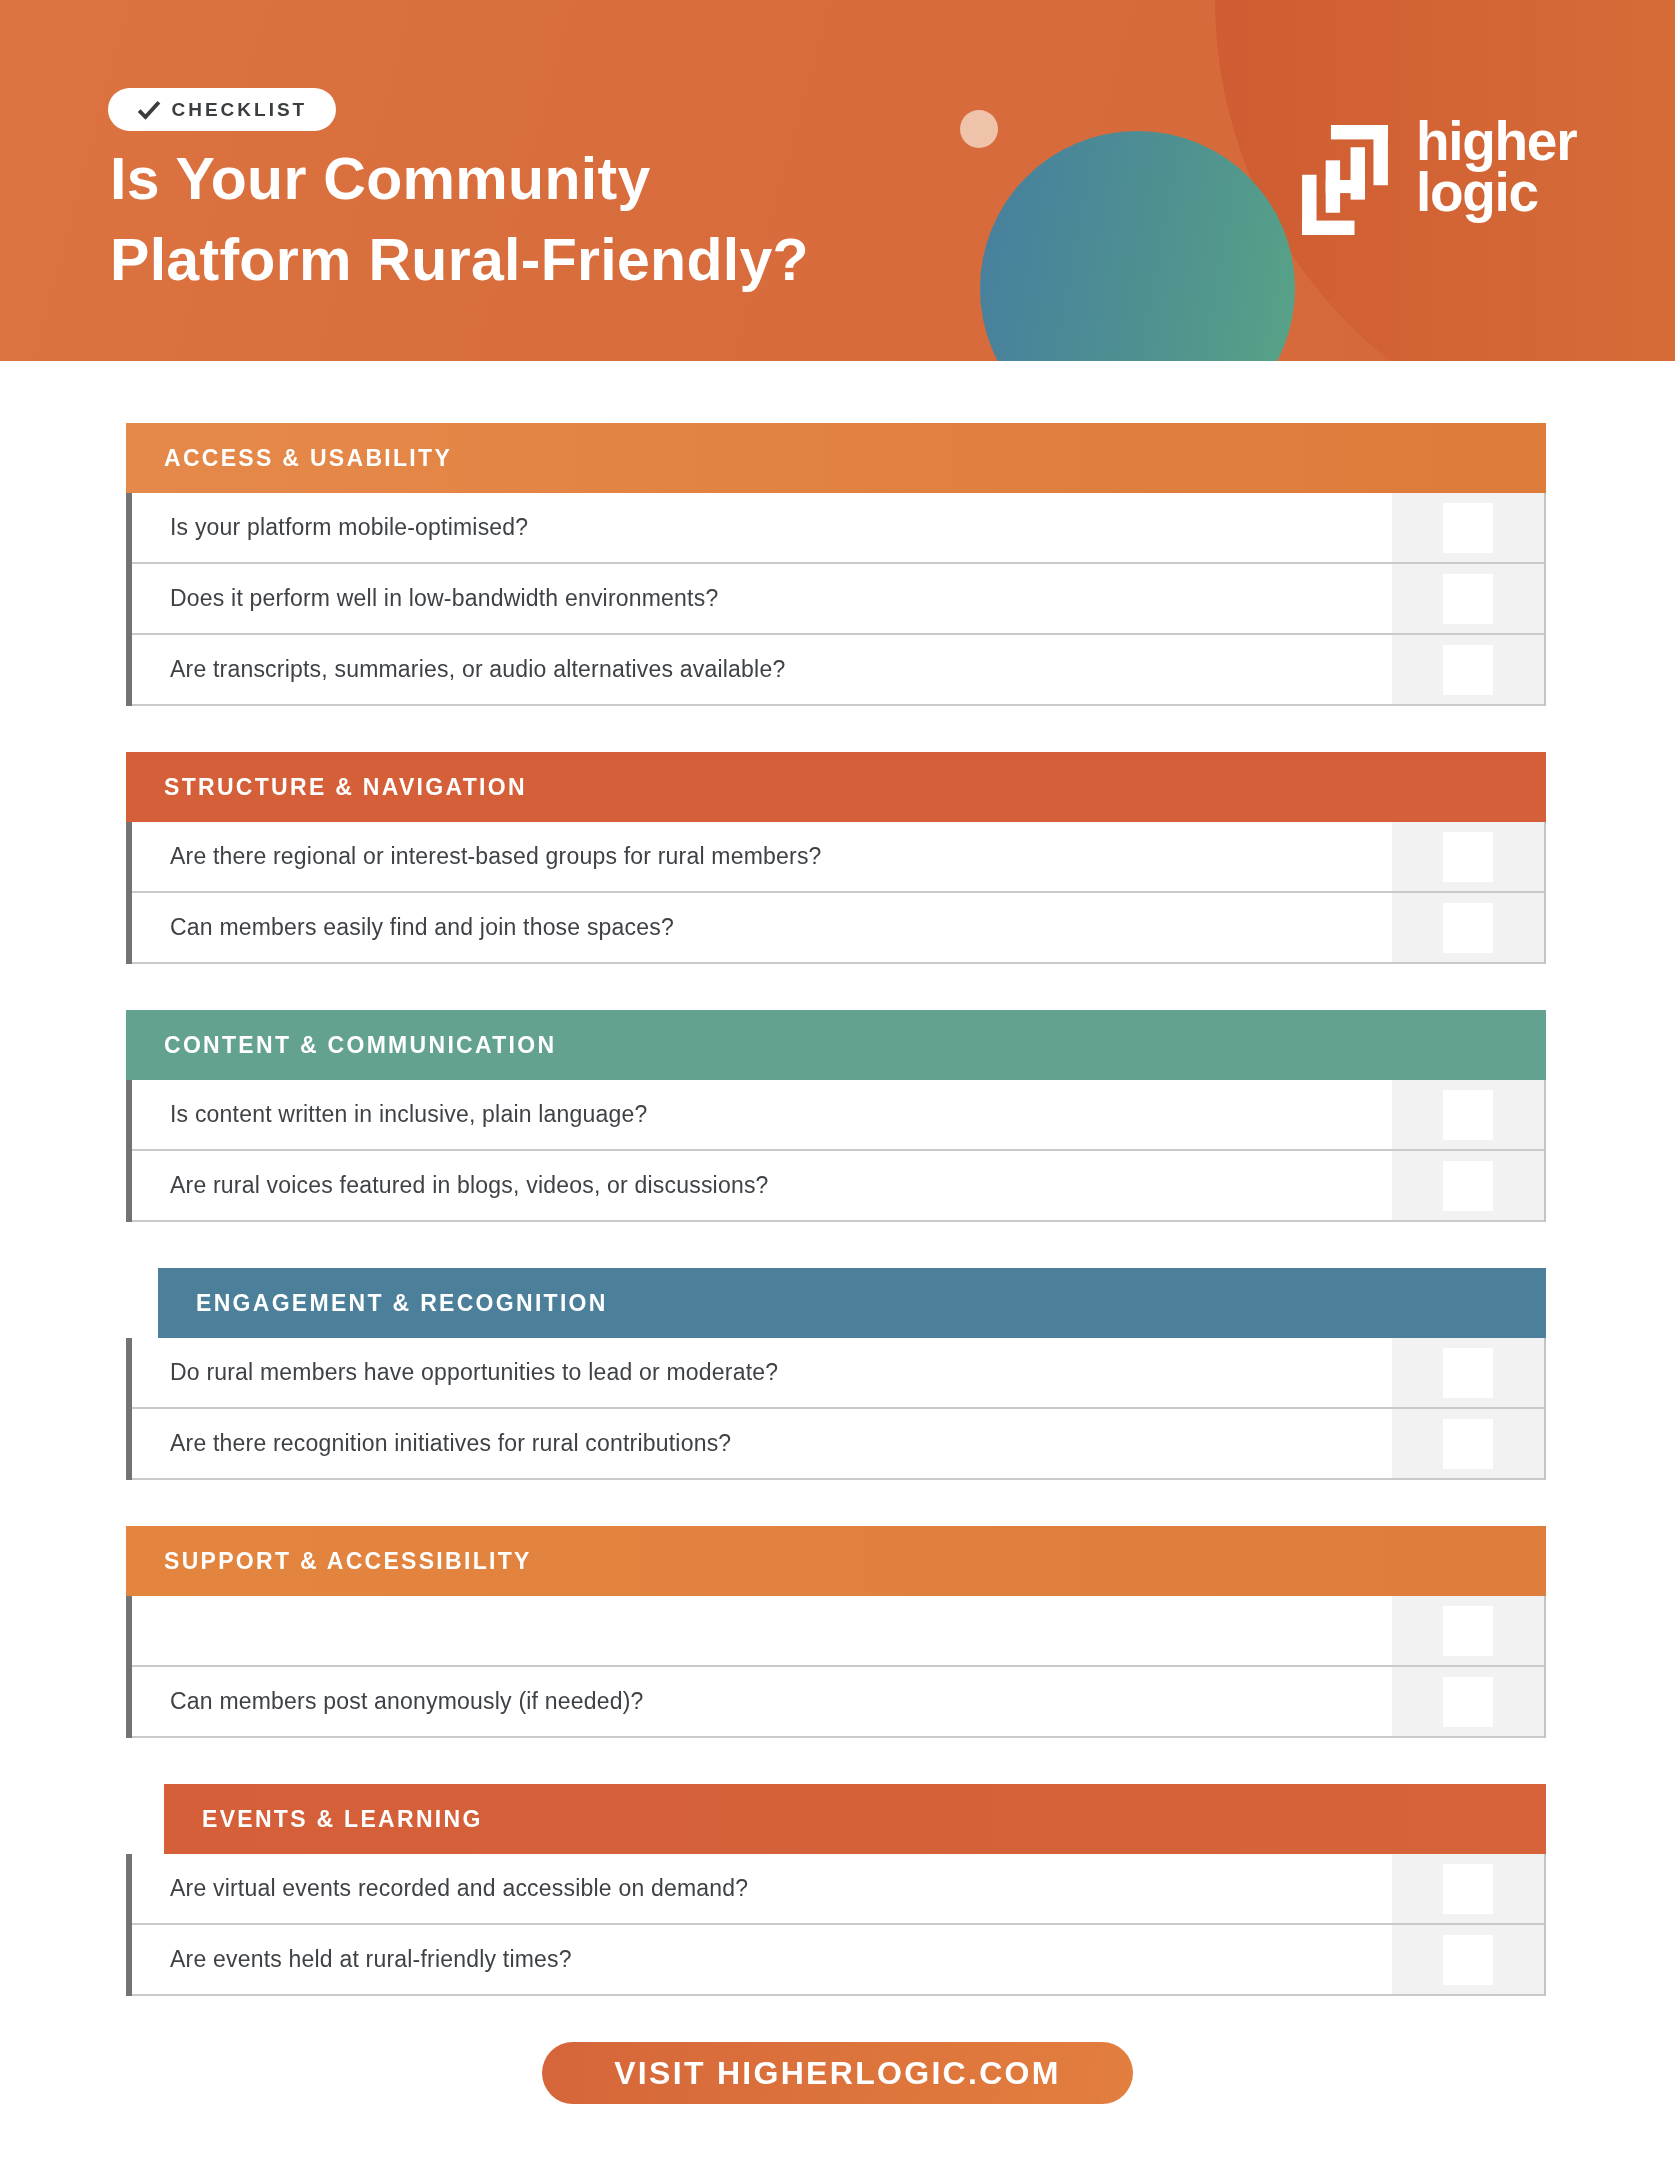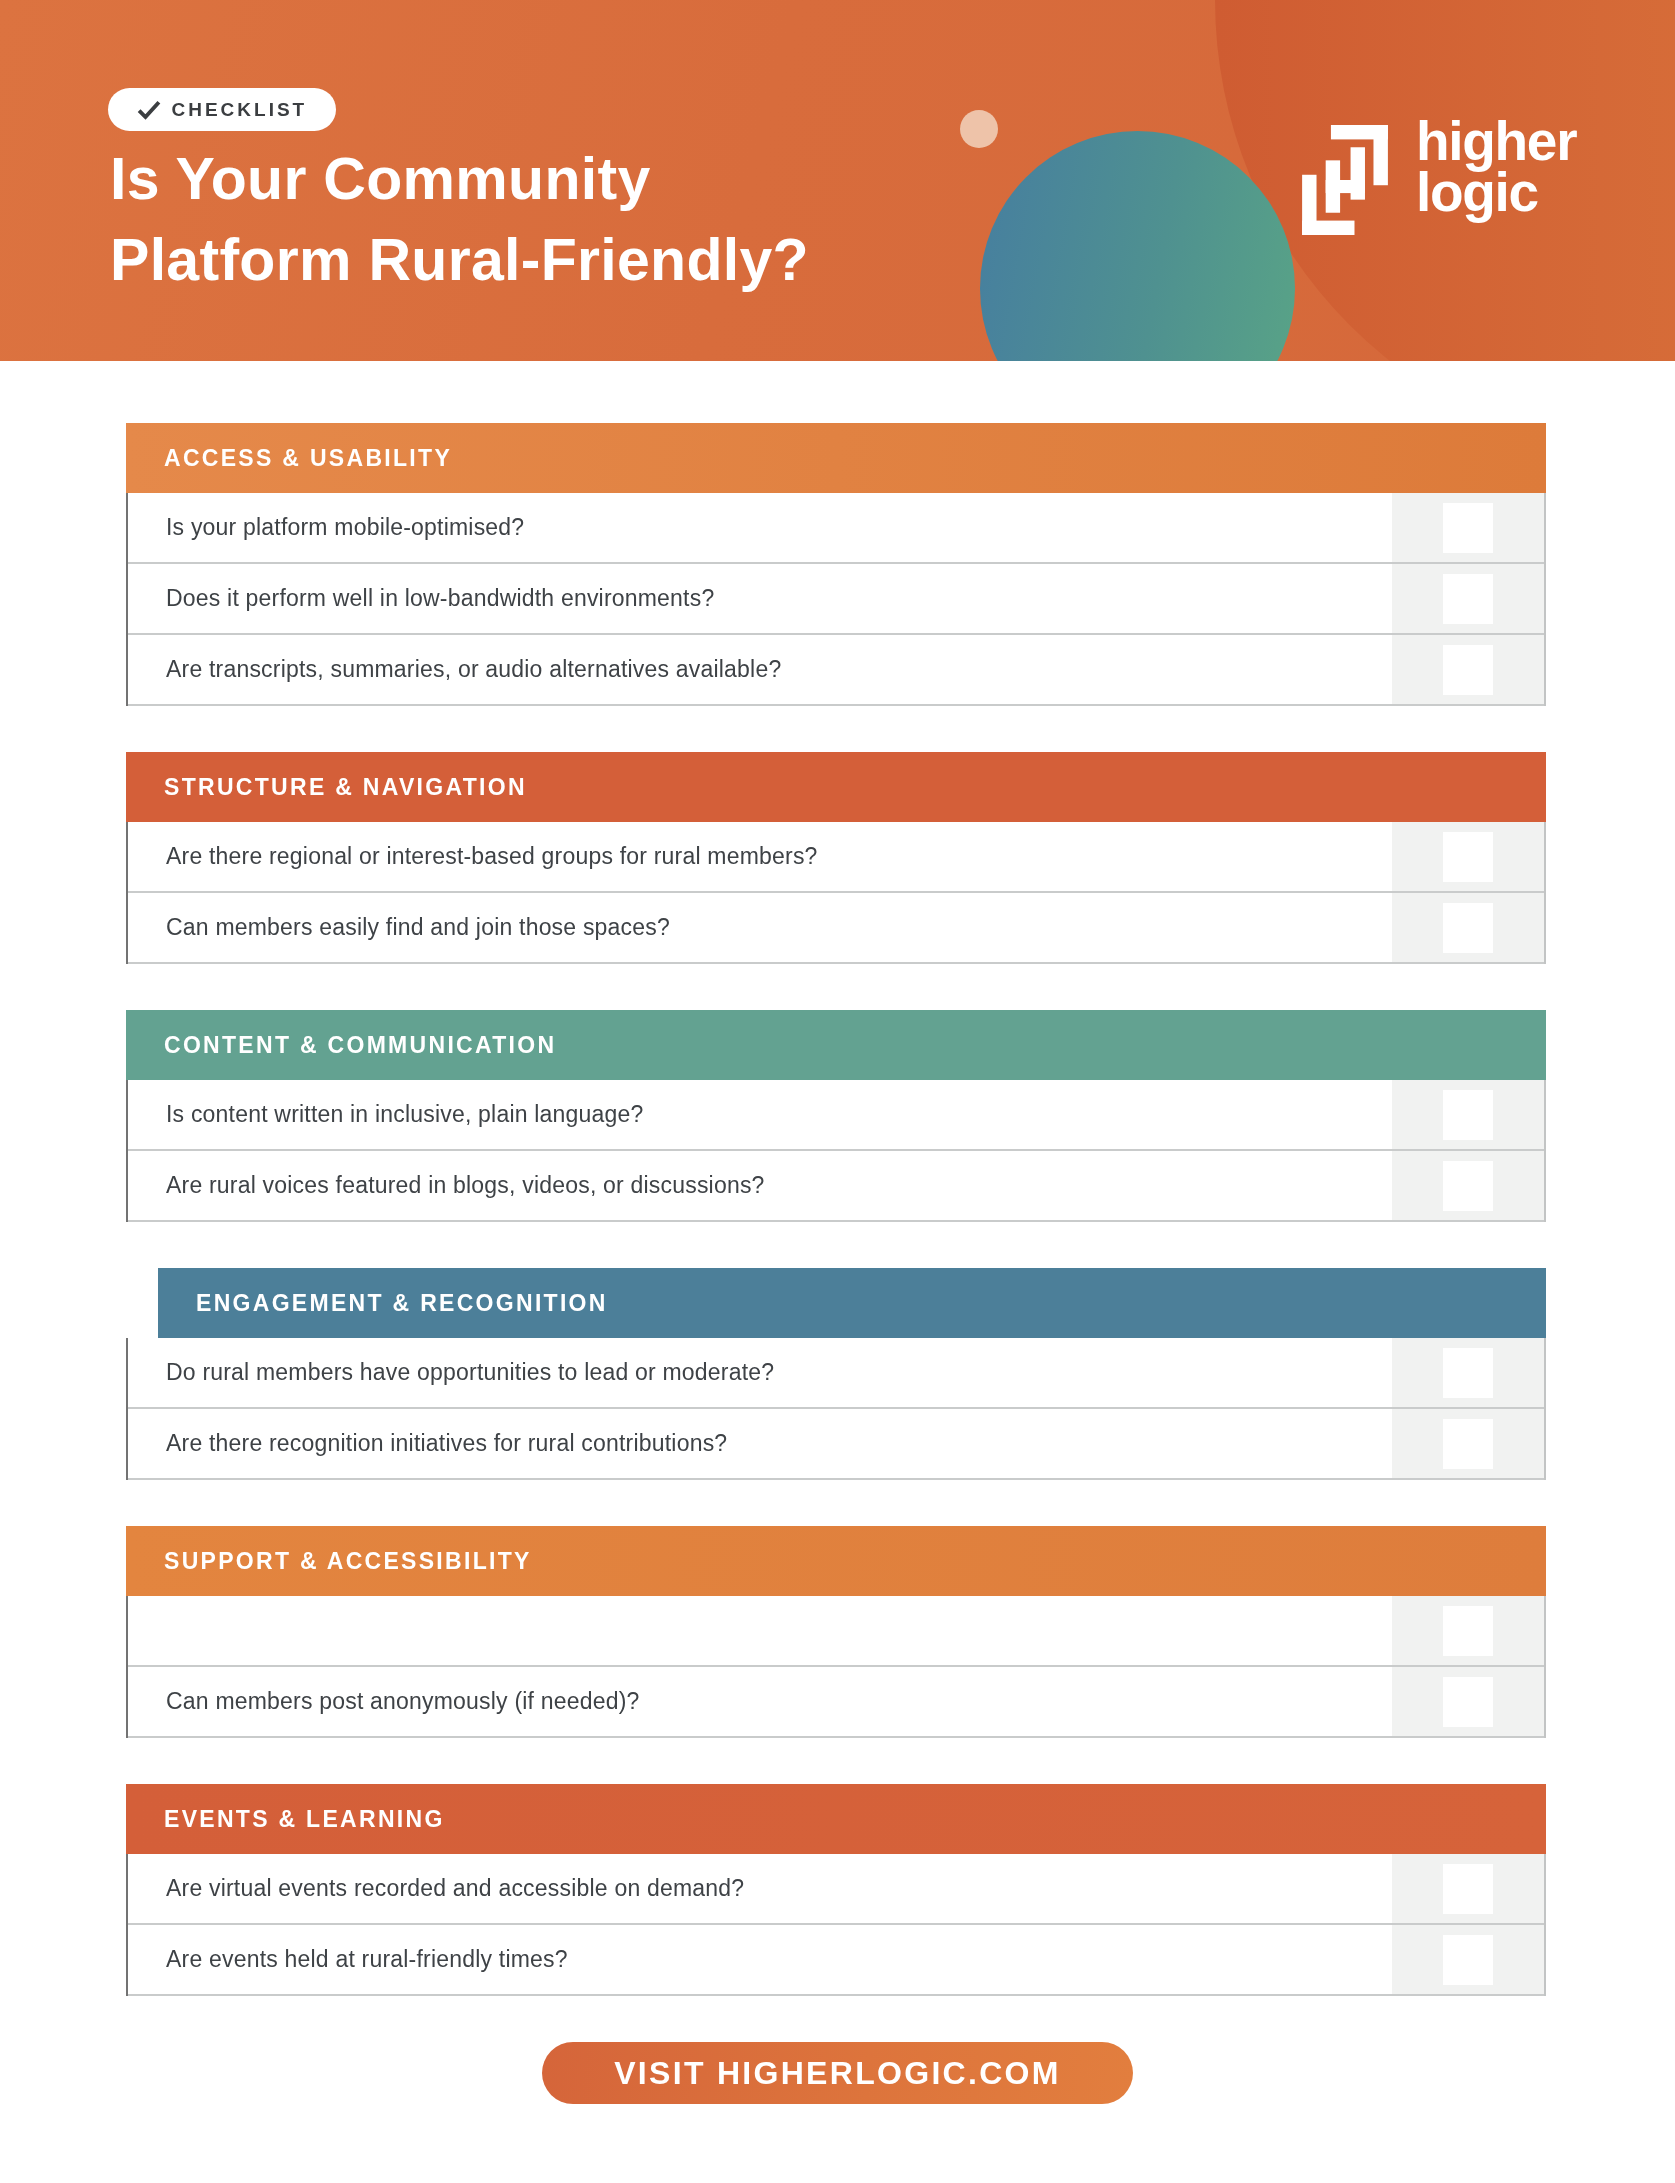--- a/index.html
+++ b/index.html
@@ -28,21 +28,21 @@
   .logo-mark { width:86px; height:110px; }
   .logo-word { margin-left:28px; margin-top:-9.2px; color:#ffffff; font-size:55px; font-weight:700;
                line-height:0.93; letter-spacing:-1.3px; }
 
   
   .content { width:1420px; margin-left:126px; }
   .section { margin-top:46px; }
   .section:first-child { margin-top:62px; }
   .section-header { height:70px; display:flex; align-items:center; padding-left:38px; }
   .section-title { color:#ffffff; font-size:23px; font-weight:700; letter-spacing:2.3px; }
-  .rows { border-left:2px solid #737373; border-right:2.6px solid #c2c4c4; }
+  .rows { border-left:6px solid #737373; border-right:2.6px solid #c2c4c4; }
   .row { position:relative; height:71px; border-bottom:2px solid #c9cbcb;
          display:flex; align-items:center; background:#ffffff; }
   .row-label { padding-left:38px; font-size:23px; color:#3e4246; letter-spacing:0.2px; }
   .check-cell { position:absolute; right:0; top:0; height:100%; width:152px; background:#f1f2f1;
                 display:flex; align-items:center; justify-content:center; }
   .checkbox { width:50px; height:50px; background:#ffffff; }
 
   
   .footer { width:1675px; display:flex; justify-content:center; margin-top:46px; }
   .visit-button { width:591px; height:62px; border-radius:32px; border:none; cursor:pointer;
@@ -196,21 +196,21 @@
   <div class="row">
     <span class="row-label">Can members post anonymously (if needed)?</span>
     <span class="check-cell">
       <span class="checkbox"></span>
     </span>
   </div>
 </div>
   </div>
 
   <div class="section">
-    <div class="section-header" style="background: linear-gradient(90deg, rgb(212, 95, 57), rgb(214, 99, 58));">
+    <div class="section-header" style="background: linear-gradient(90deg, rgb(212, 95, 57), rgb(214, 99, 58)); margin-left: 38px;">
       <span class="section-title">EVENTS &amp; LEARNING</span>
     </div>
     <div class="rows">
   <div class="row">
     <span class="row-label">Are virtual events recorded and accessible on demand?</span>
     <span class="check-cell">
       <span class="checkbox"></span>
     </span>
   </div>
 

